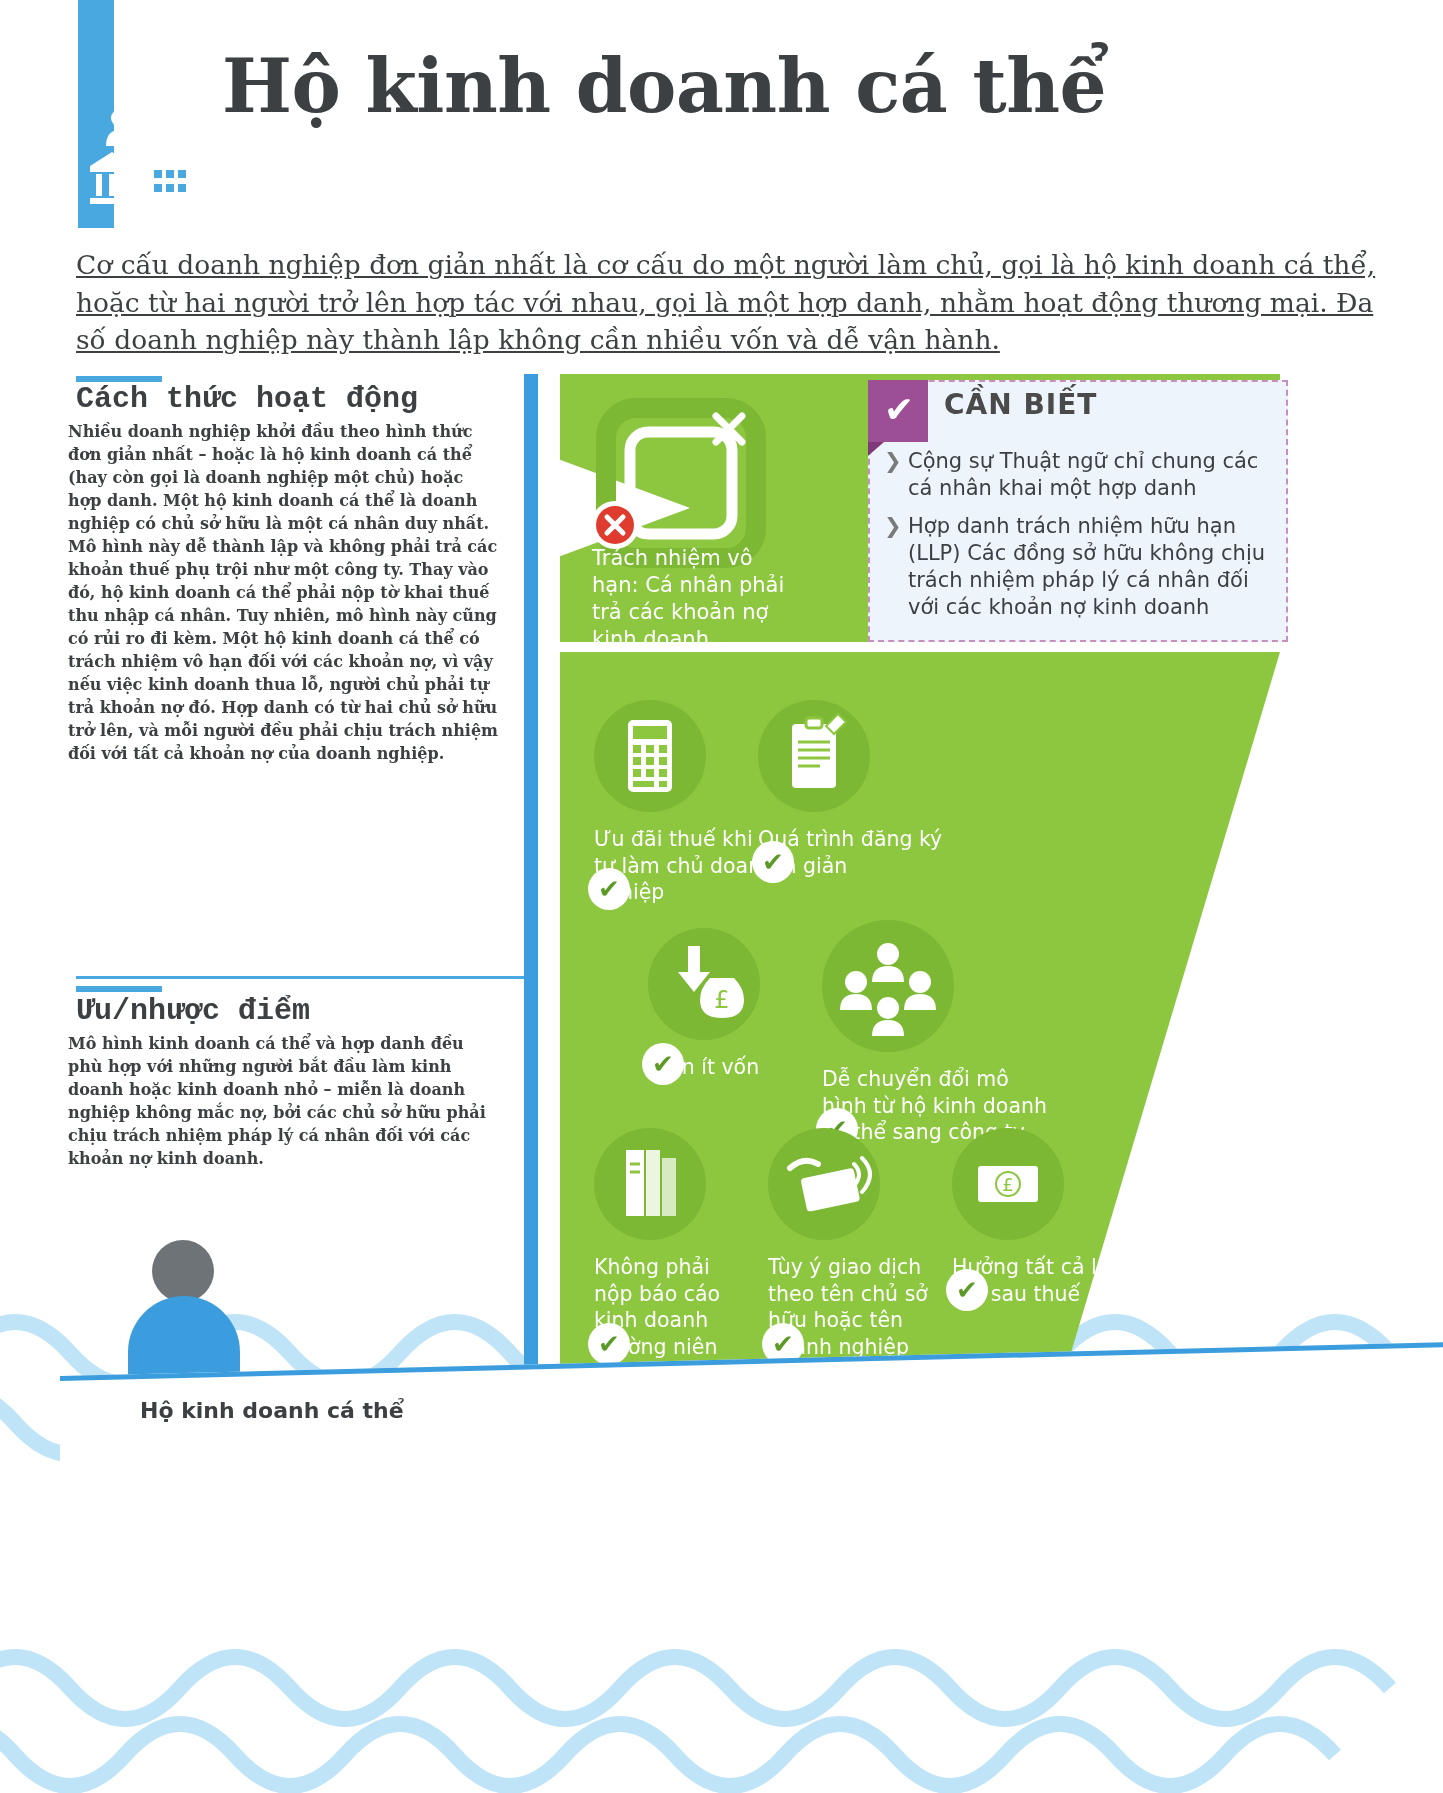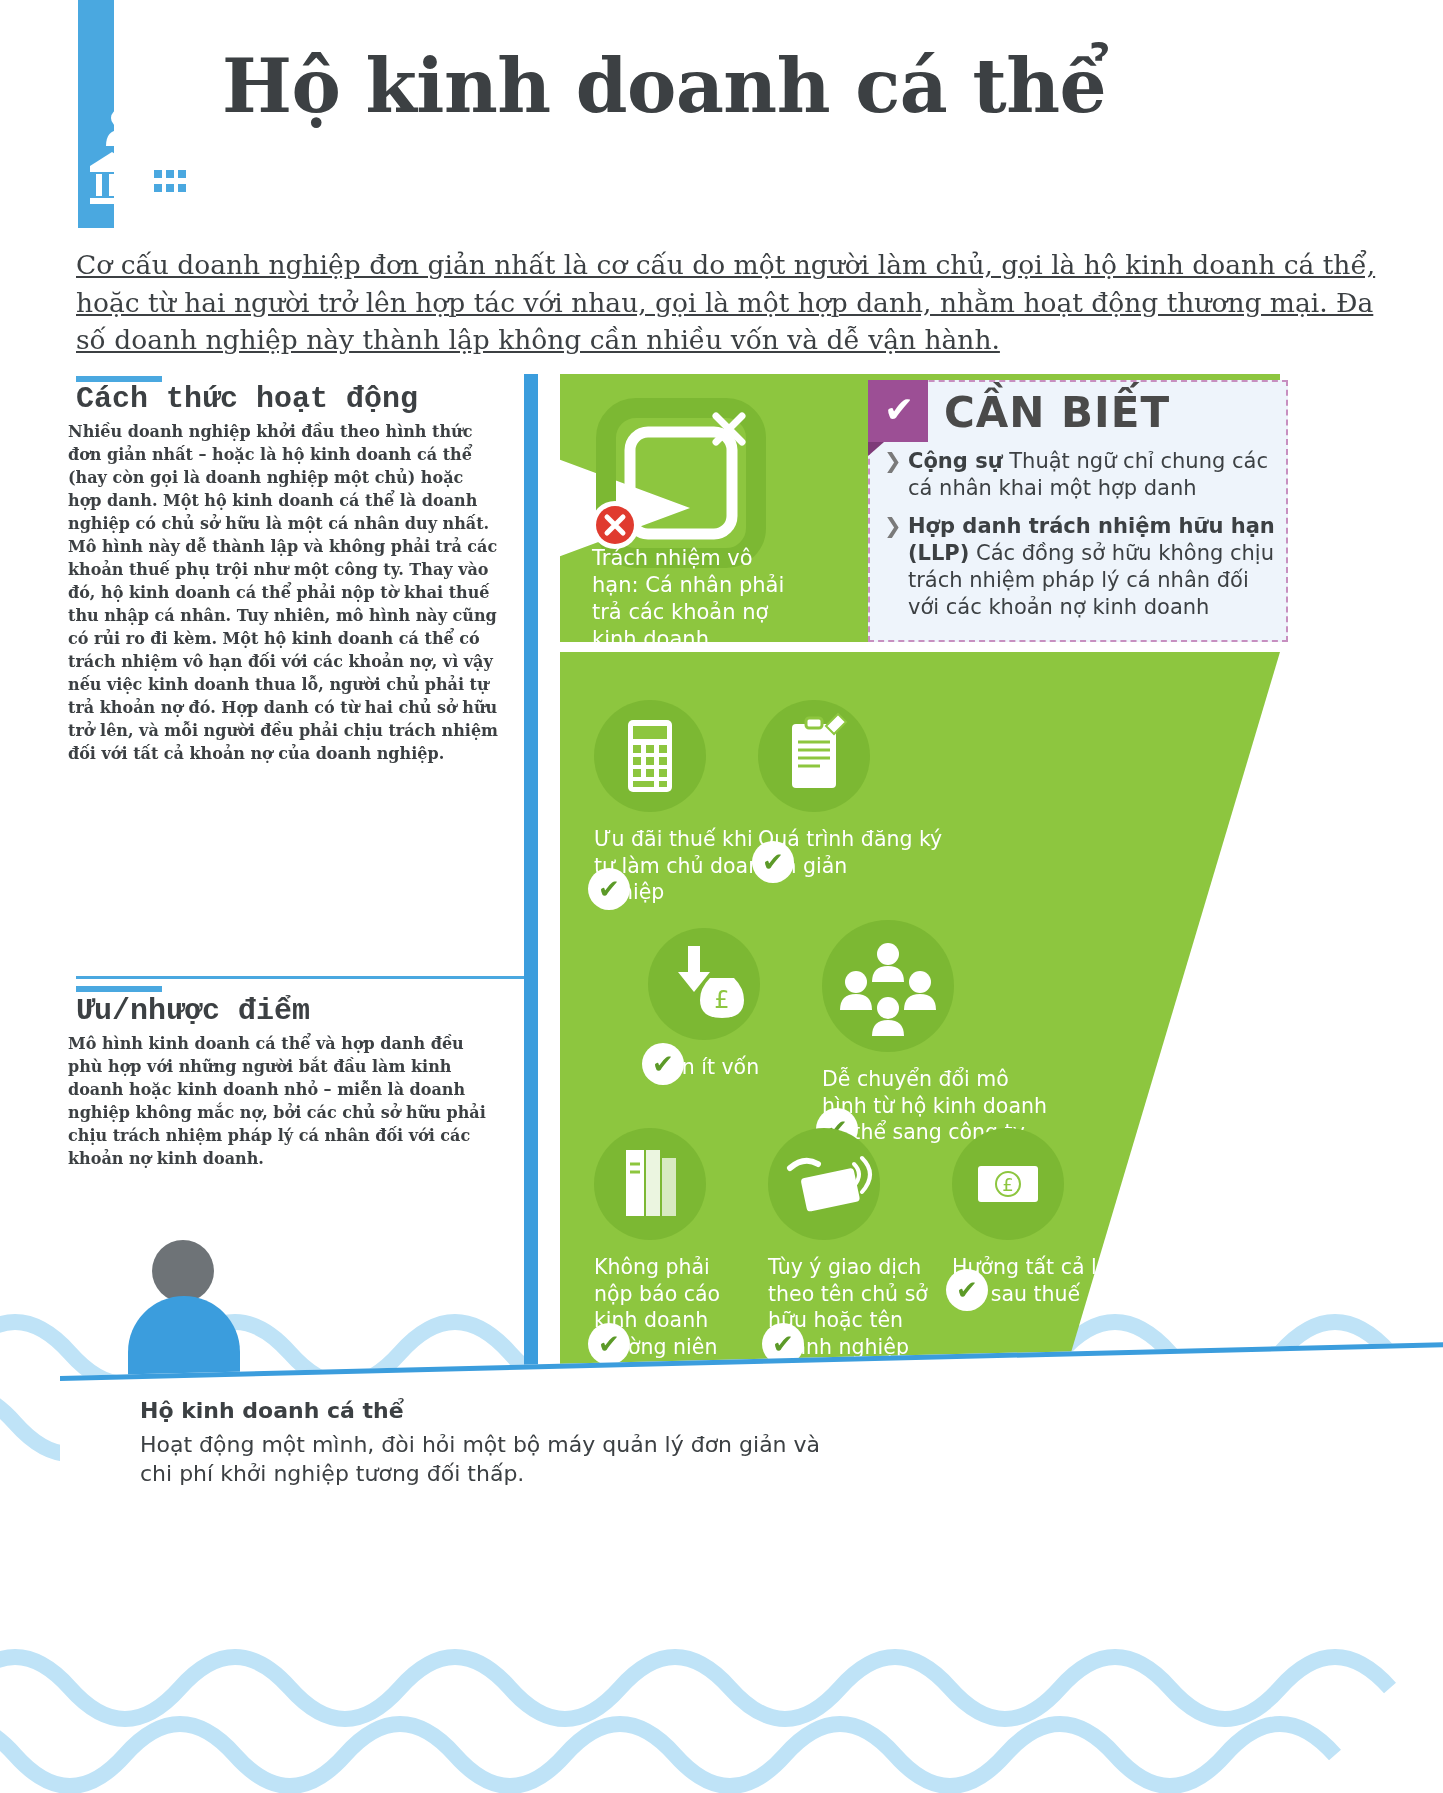--- a/index.html
+++ b/index.html
@@ -171,21 +171,21 @@
     color: #ffffff;
     font-family: "DejaVu Sans", sans-serif;
     line-height: 1;
   }
   .know-title {
     position: absolute;
     left: 944px;
     top: 388px;
     font-family: "DejaVu Sans", sans-serif;
     font-weight: bold;
-    font-size: 42px;
+    font-size: 28px;
     letter-spacing: 1px;
     color: #4a4a4a;
   }
   .know-list {
     position: absolute;
     left: 884px;
     top: 448px;
     width: 392px;
   }
   .know-item {
@@ -197,21 +197,21 @@
     line-height: 1.3;
     color: #3c4043;
   }
   .know-item .arrow {
     position: absolute;
     left: 0;
     top: 0;
     color: #7a7a7a;
     font-weight: bold;
   }
-  .know-item b { font-weight: bold; }
+  .know-item b { font-weight: normal; }
 
   
   .arcs {
     position: absolute;
     left: 1080px;
     top: 690px;
     width: 360px;
     height: 150px;
   }
 
@@ -519,14 +519,13 @@
     </svg>
   </div>
   <div class="tick">✔</div>
   <div class="lbl" style="width:168px;">Hưởng tất cả lợi tức sau thuế</div>
 </div>
 
 <div class="bottom-strip"></div>
 <div class="bottom-line"></div>
 <div class="bottom-cap">
   <span class="t">Hộ kinh doanh cá thể</span>
-  <span>Hoạt động một mình, đòi hỏi một bộ máy quản lý đơn giản và chi phí khởi nghiệp tương đối thấp.</span>
 </div>
 
 </body></html>

